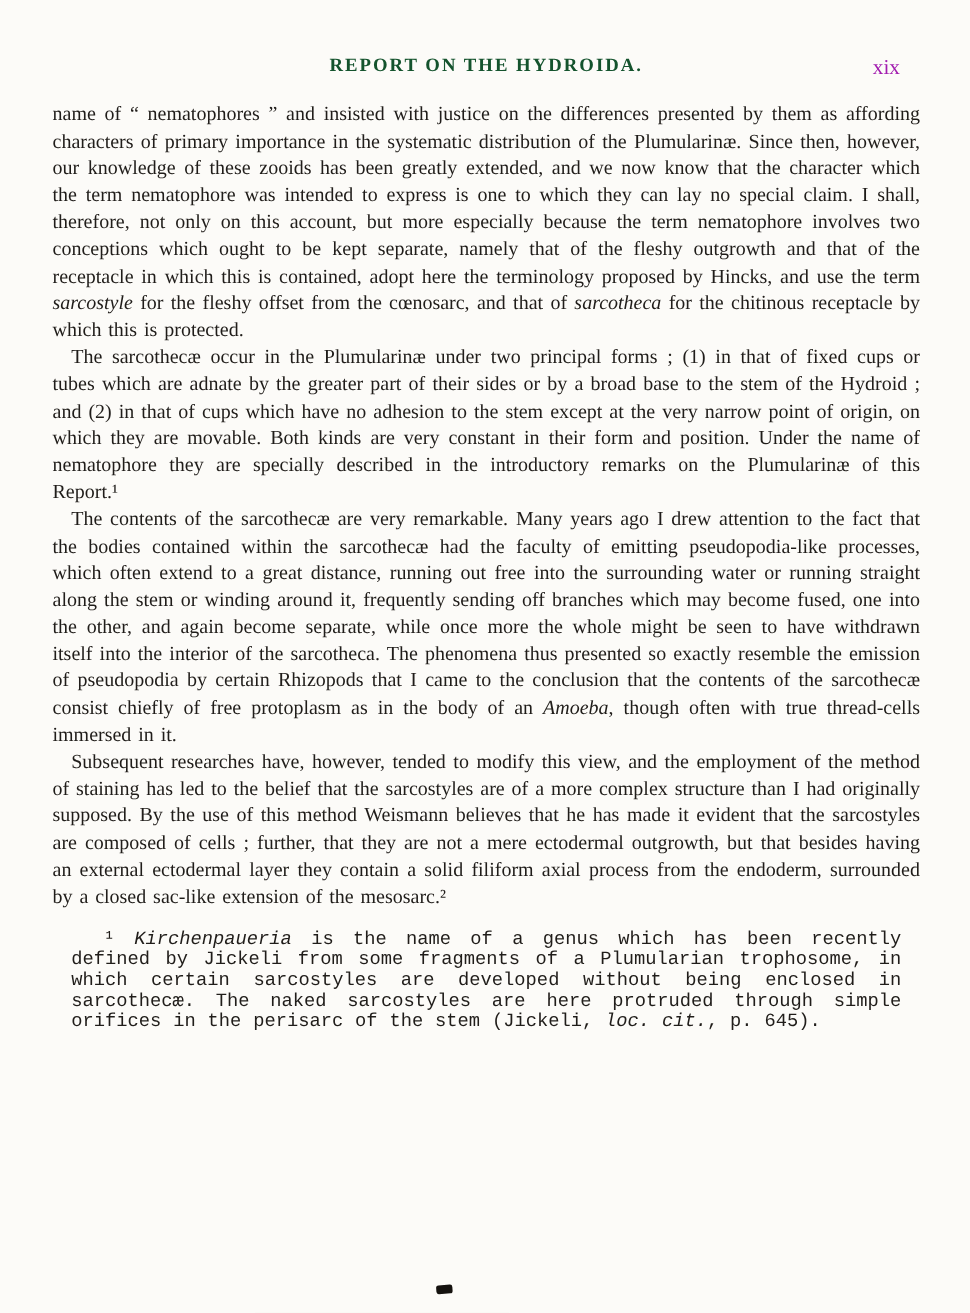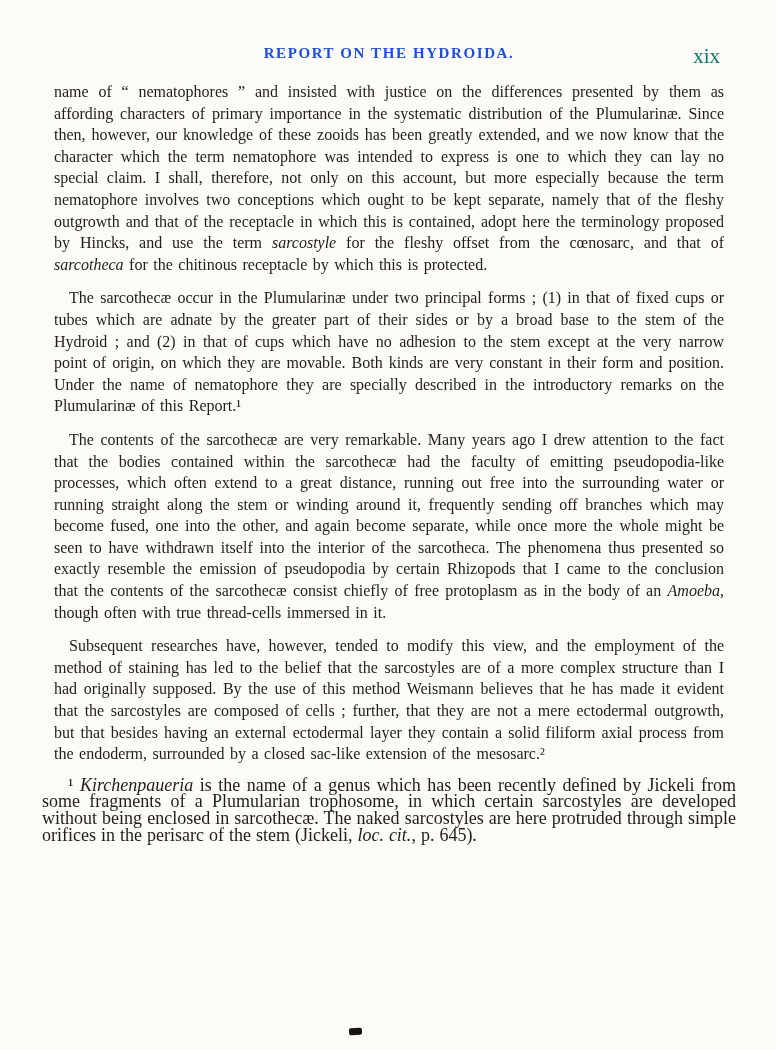--- a/index.html
+++ b/index.html
@@ -21,48 +21,49 @@
   .header {
     position: relative;
     text-align: center;
     margin-bottom: 17px;
     height: 20px;
   }
   .running-title {
     font-size: 15px;
     letter-spacing: 1.6px;
     font-weight: bold;
-    color: #1d4ed8;
+    color: #14532d;
   }
   .page-number {
     position: absolute;
     right: 16px;
     top: 0;
-    font-size: 21px;
-    color: #0f766e;
+    font-size: 17px;
+    color: #a21caf;
   }
   .body-text p {
-    margin: 12px;
+    margin: 0;
     font-size: 16px;
     line-height: 21.6px;
     text-align: justify;
     text-indent: 15px;
     word-spacing: 1.5px;
   }
   .body-text p.no-indent { text-indent: 0; }
   .footnotes {
     margin-top: 9px;
   }
   .footnotes p {
-    margin: 0;
-    font-size: 18px;
+    margin: 15px;
+    font-size: 15px;
     line-height: 16.6px;
     text-align: justify;
     text-indent: 26px;
     word-spacing: 0.5px;
+    font-family: Liberation Mono, monospace;
   }
   .ink-mark {
     position: absolute;
     left: 349px;
     top: 1028px;
     width: 13px;
     height: 7px;
     background: #15120f;
     border-radius: 2px;
     transform: rotate(-4deg);

